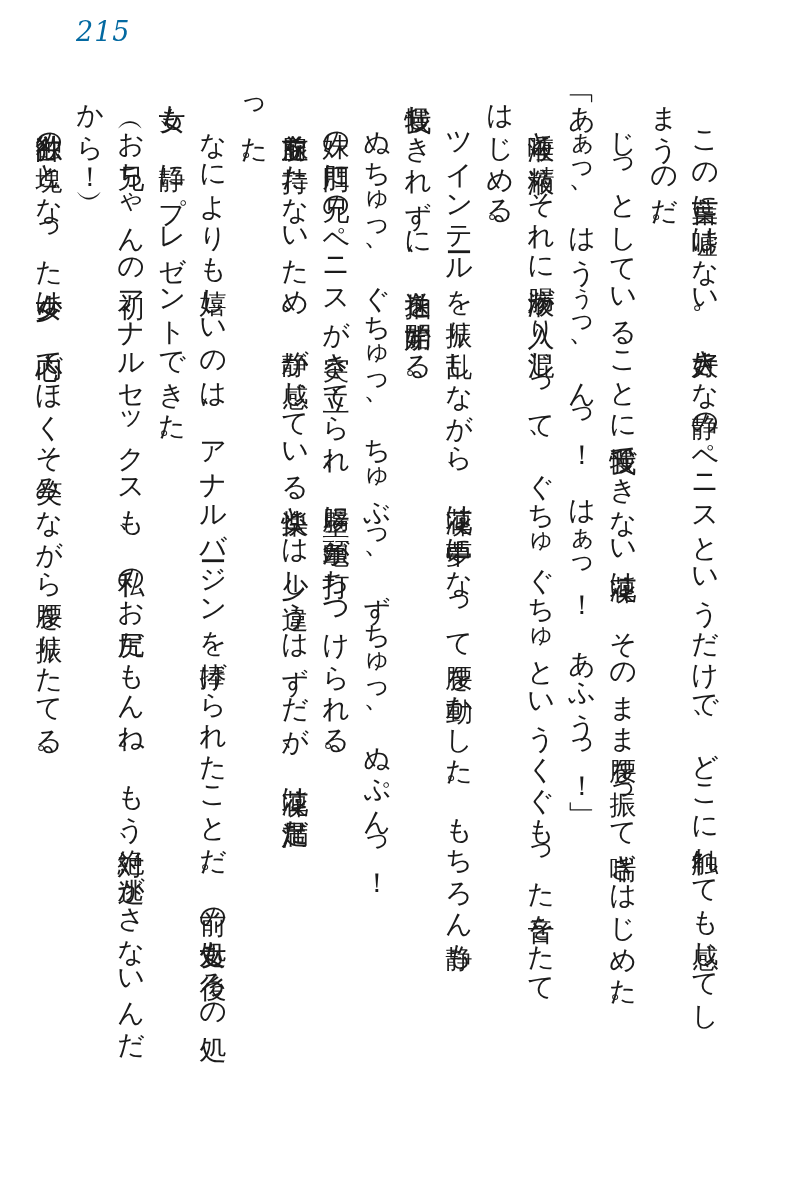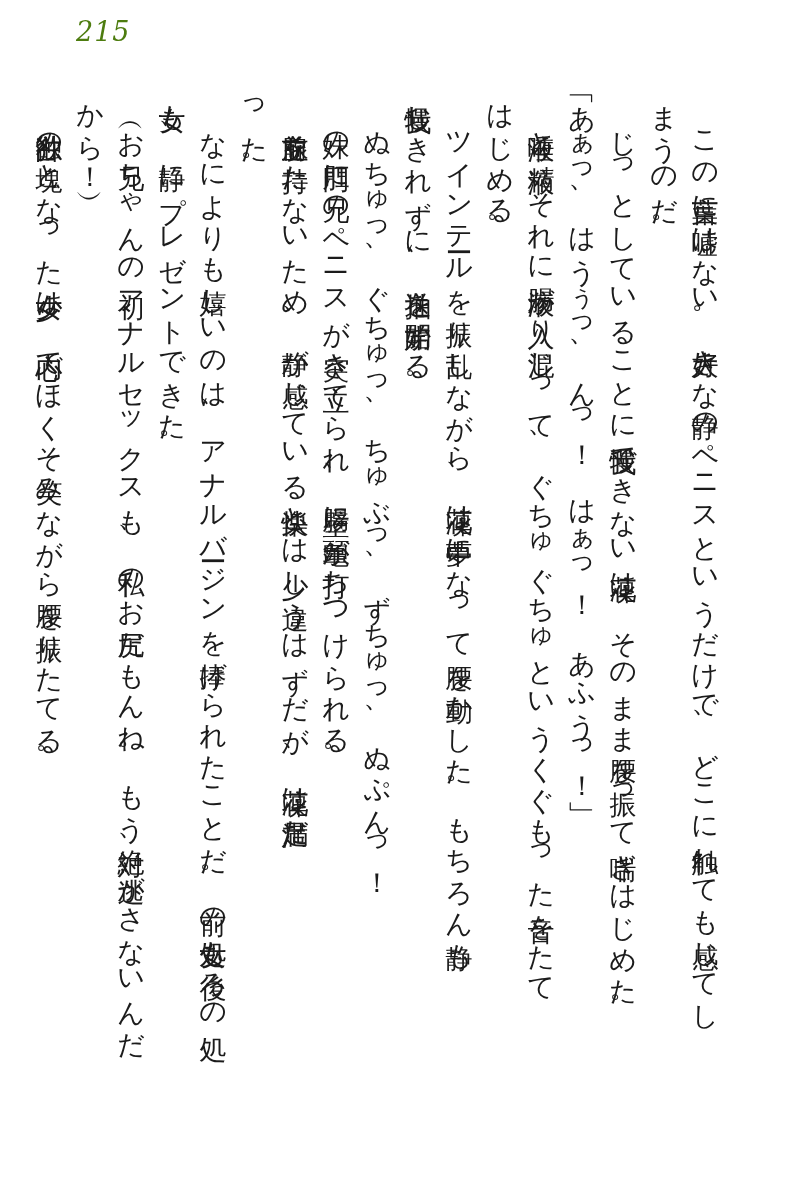--- a/index.html
+++ b/index.html
@@ -14,21 +14,21 @@
     overflow: hidden;
     font-family: "DejaVu Serif", "Liberation Serif", serif;
   }
   .page-number {
     position: absolute;
     top: 16px;
     left: 76px;
     font-size: 27px;
     font-style: italic;
     letter-spacing: 1px;
-    color: #4d7c0f;
+    color: #0369a1;
   }
   .text-block {
     position: absolute;
     top: 86px;
     right: 74px;
     width: 700px;
     height: 1100px;
     writing-mode: vertical-rl;
     text-orientation: mixed;
     font-size: 27px;

